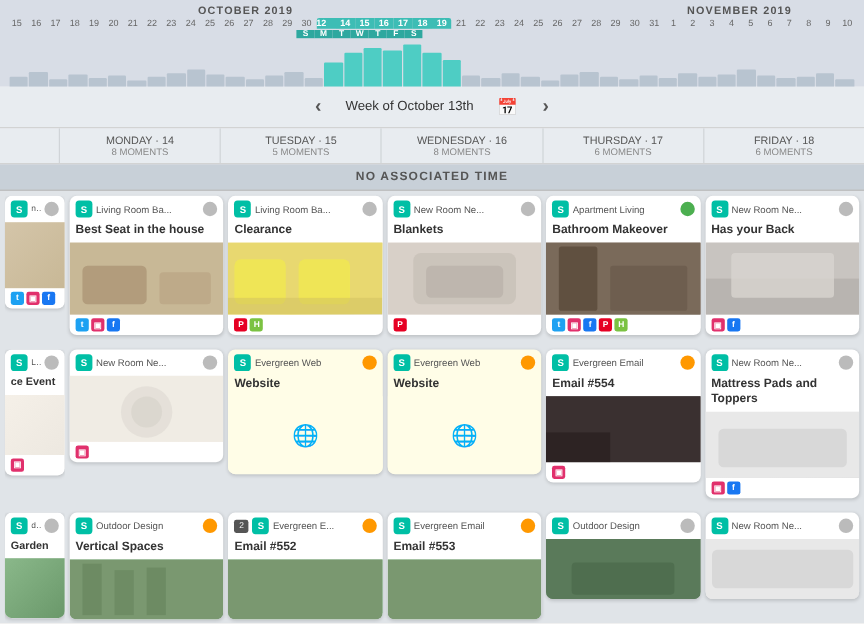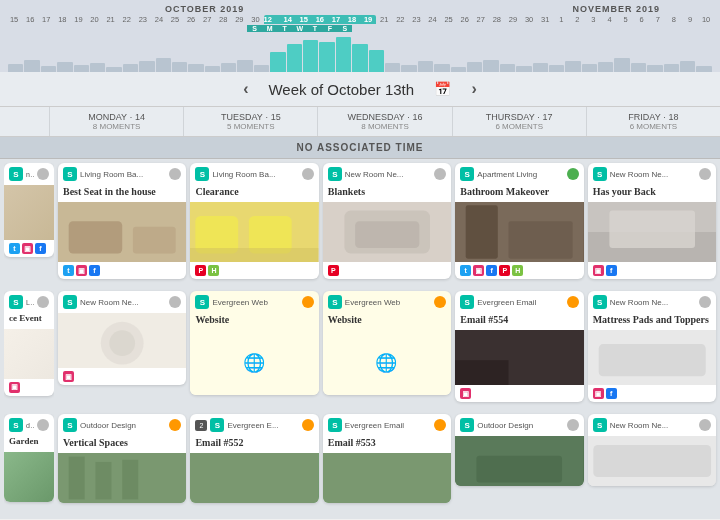--- a/index.html
+++ b/index.html
@@ -45,21 +45,21 @@
       gap: 20px;
       border-bottom: 1px solid #ccc;
     }
     .week-nav .nav-arrow {
       cursor: pointer;
       color: #555;
       font-size: 16px;
       font-weight: bold;
     }
     .week-nav .week-title {
-      font-size: 15px;
+      font-size: 11px;
       color: #333;
       font-weight: 500;
     }
     .week-nav .cal-icon {
       font-size: 14px;
       color: #555;
     }
 
     
     .day-headers {
@@ -158,21 +158,20 @@
     }
     .card-dots.gray { background: #bbb; }
     .card-dots.green { background: #4caf50; }
     .card-dots.orange { background: #ff9800; }
     .card-title {
       font-size: 10px;
       font-weight: 600;
       color: #333;
       padding: 0 5px 4px 5px;
       line-height: 1.3;
-      font-family: Liberation Serif, serif;
     }
     .card-image {
       width: 100%;
       height: 65px;
       background: #c8c8c8;
       position: relative;
       overflow: hidden;
     }
     .card-image.room-bg {
       background: linear-gradient(135deg, #d4c5a9 0%, #c8b896 100%);

